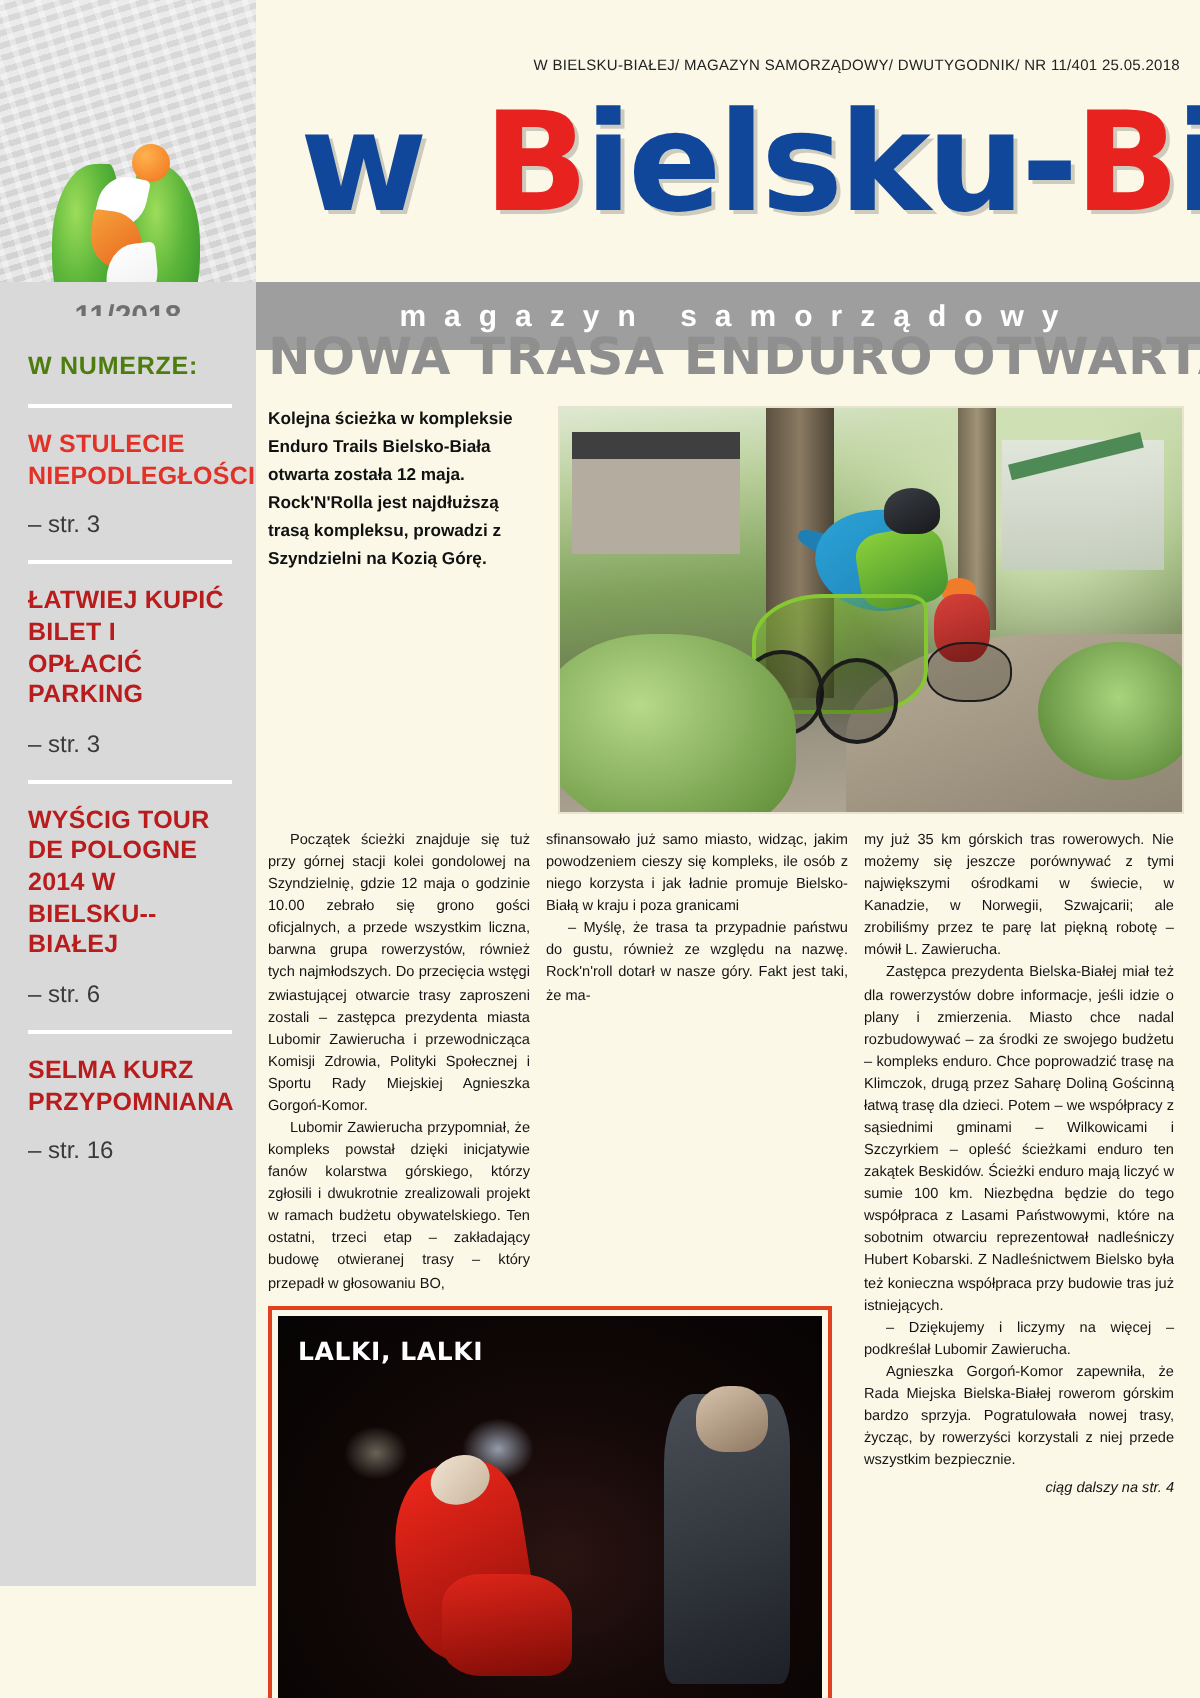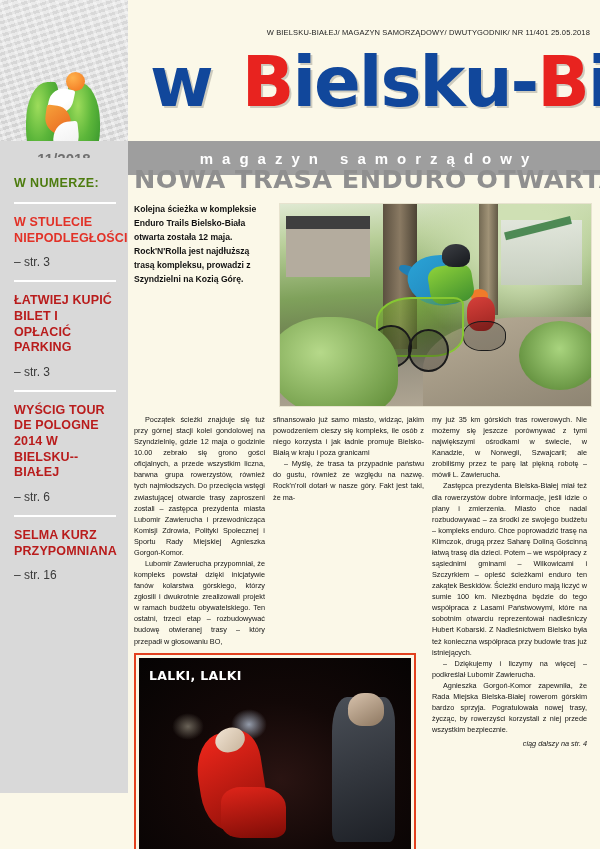--- a/index.html
+++ b/index.html
@@ -290,21 +290,21 @@
           <div class="hp wheel w1"></div>
           <div class="hp wheel w2"></div>
           <div class="hp bushL"></div>
         </div>
       </div>
 
       <div class="cols">
 
         <div class="col c1">
           <p>Początek ścieżki znajduje się tuż przy górnej stacji kolei gondolowej na Szyndzielnię, gdzie 12 maja o godzinie 10.00 zebrało się grono gości oficjalnych, a przede wszystkim liczna, barwna grupa rowerzystów, również tych najmłodszych. Do przecięcia wstęgi zwiastującej otwarcie trasy zaproszeni zostali – zastępca prezydenta miasta Lubomir Zawierucha i przewodnicząca Komisji Zdrowia, Polityki Społecznej i Sportu Rady Miejskiej Agnieszka Gorgoń-Komor.</p>
-          <p>Lubomir Zawierucha przypomniał, że kompleks powstał dzięki inicjatywie fanów kolarstwa górskiego, którzy zgłosili i dwukrotnie zrealizowali projekt w ramach budżetu obywatelskiego. Ten ostatni, trzeci etap – rozbudowywać budowę otwieranej trasy – który przepadł w głosowaniu BO,</p>
+          <p>Lubomir Zawierucha przypomniał, że kompleks powstał dzięki inicjatywie fanów kolarstwa górskiego, którzy zgłosili i dwukrotnie zrealizowali projekt w ramach budżetu obywatelskiego. Ten ostatni, trzeci etap – zakładający budowę otwieranej trasy – który przepadł w głosowaniu BO,</p>
 
           <div class="photobox">
             <div class="pb-img">
               <div class="pb-label">LALKI, LALKI</div>
               <div class="pbi ghost"></div>
               <div class="pbi smoke"></div>
 
               <div class="pbi fig-red"></div>
               <div class="pbi fig-red2"></div>
               <div class="pbi fig-head"></div>

